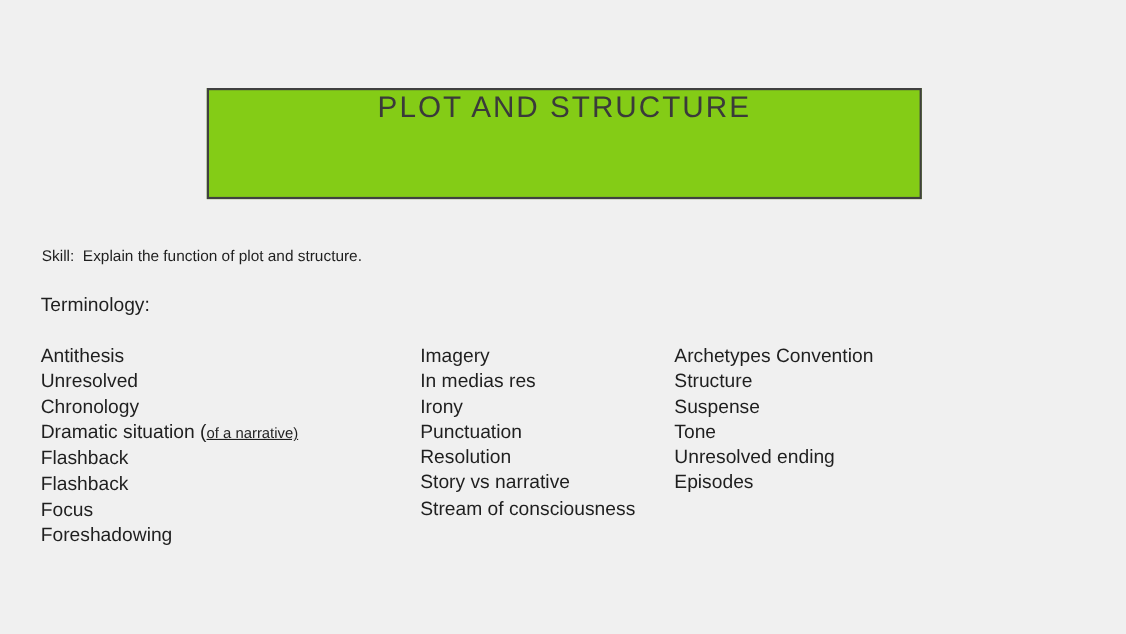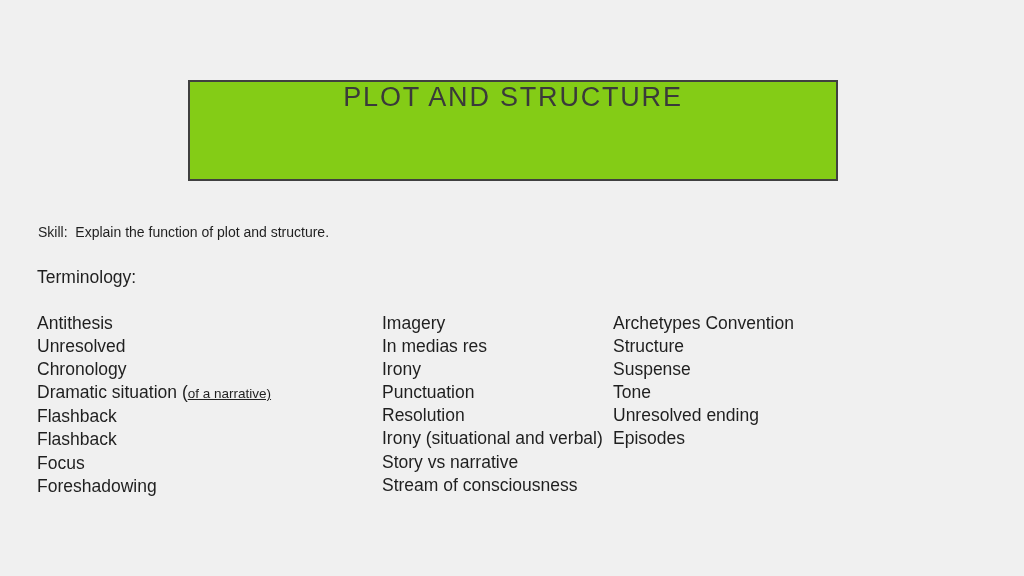--- a/index.html
+++ b/index.html
@@ -98,21 +98,20 @@
       <li><span>Focus</span></li>
       <li><span>Foreshadowing</span></li>
     </ul>
 
   <ul class="term-col col-2">
       <li><span>Imagery</span></li>
       <li class="italic"><span>In medias res</span></li>
       <li><span>Irony</span></li>
       <li><span>Punctuation</span></li>
       <li><span>Resolution</span></li>
-      <li><span>Irony (situational and verbal)</span></li>
       <li><span>Story vs narrative</span></li>
       <li><span>Stream of consciousness</span></li>
     </ul>
 
   <ul class="term-col col-3">
       <li><span>Archetypes Convention</span></li>
       <li class="italic"><span>Structure</span></li>
       <li><span>Suspense</span></li>
       <li><span>Tone</span></li>
       <li><span>Unresolved ending</span></li>

